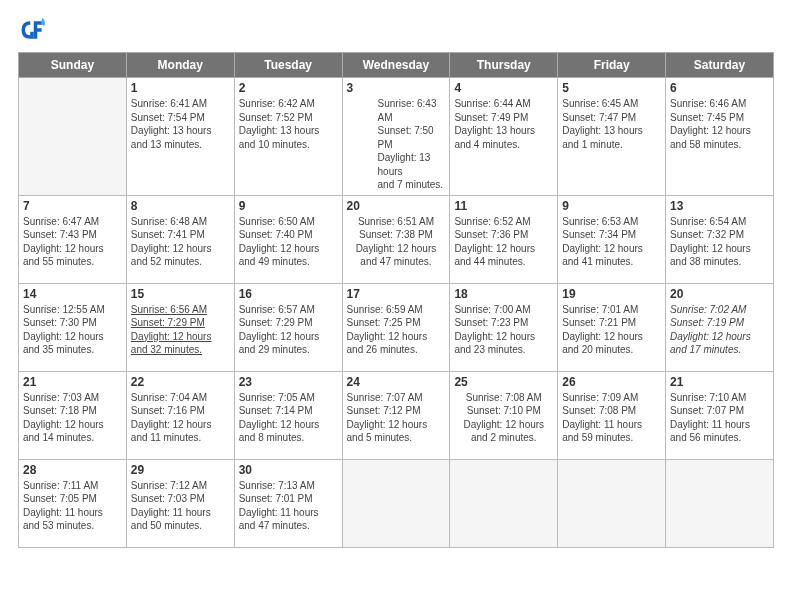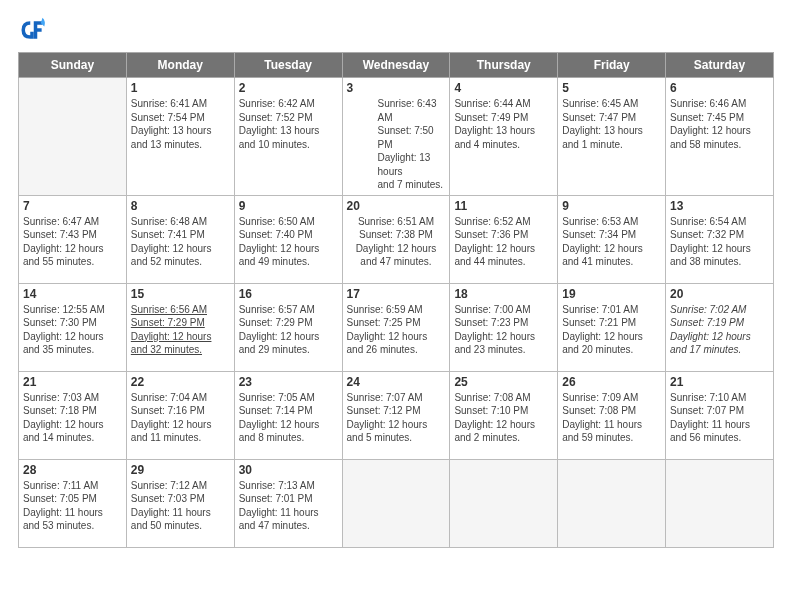--- a/index.html
+++ b/index.html
@@ -294,21 +294,21 @@
           </td>
           <td>
             <div class="day-number">24</div>
             <div class="day-info" style="white-space: pre-line;">Sunrise: 7:07 AM
 Sunset: 7:12 PM
 Daylight: 12 hours
 and 5 minutes.</div>
           </td>
           <td>
             <div class="day-number">25</div>
-            <div class="day-info" style="white-space: pre-line;">Sunrise: 7:08 AM
+            <div class="day-info" style="white-space: pre-line; text-align: center;">Sunrise: 7:08 AM
 Sunset: 7:10 PM
 Daylight: 12 hours
 and 2 minutes.</div>
           </td>
           <td>
             <div class="day-number">26</div>
             <div class="day-info" style="white-space: pre-line;">Sunrise: 7:09 AM
 Sunset: 7:08 PM
 Daylight: 11 hours
 and 59 minutes.</div>

